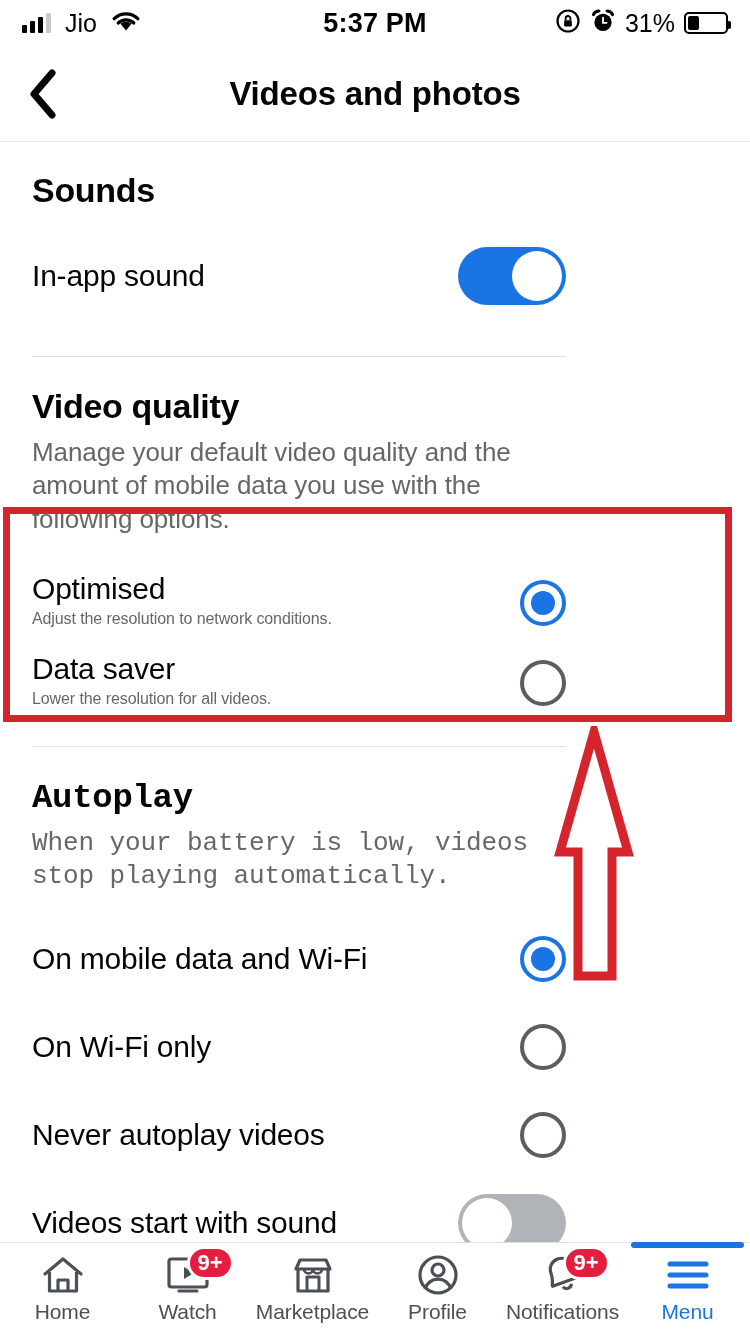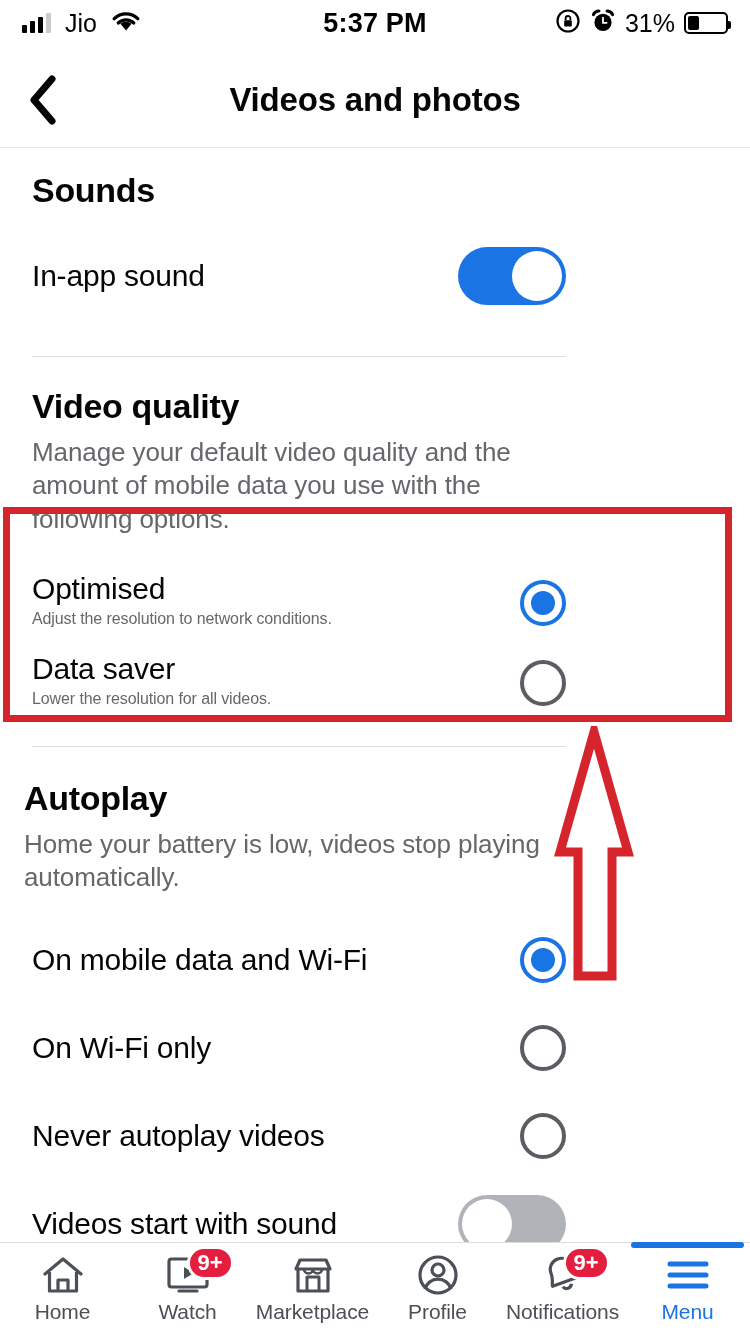--- a/index.html
+++ b/index.html
@@ -42,21 +42,21 @@
     padding: 2px;
   }
   .batt::after {
     content: ""; position: absolute; right: -5px; top: 7px;
     width: 3px; height: 8px; background: #000; border-radius: 0 2px 2px 0;
   }
   .batt span { display: block; height: 100%; width: 31%; background: #000; border-radius: 2px; }
 
   
   .navbar {
-    position: absolute; top: 52px; left: 0;
+    position: absolute; top: 46px; left: 0;
     width: 750px; height: 96px;
     display: flex; align-items: center;
     border-bottom: 1px solid #e4e6eb;
   }
   .back-btn {
     width: 86px; height: 96px;
     display: flex; align-items: center; justify-content: center;
   }
   .back-btn svg { display: block; }
   .nav-title {
@@ -244,23 +244,23 @@
         <div class="opt-text">
           <div class="opt-title">Data saver</div>
           <div class="opt-desc">Lower the resolution for all videos.</div>
         </div>
         <div class="radio off" style="margin-top:8px;"></div>
       </div>
     </div>
 
     <div class="divider" style="margin-top:38px;"></div>
 
-    <div style="padding:32px 32px 0 24px;">
+    <div style="padding:32px 32px 0 32px;font-family:Liberation Mono, monospace;">
       <div class="section-title">Autoplay</div>
-      <div class="section-sub" style="margin-top:10px;max-width:660px;">Home your battery is low, videos stop playing automatically.</div>
+      <div class="section-sub" style="margin-top:10px;max-width:660px;">When your battery is low, videos stop playing automatically.</div>
     </div>
 
     <div style="margin-top:22px;">
       <div class="row" style="height:88px;">
         <div class="row-label row-grow">On mobile data and Wi-Fi</div>
         <div class="radio on"></div>
       </div>
       <div class="row" style="height:88px;">
         <div class="row-label row-grow">On Wi-Fi only</div>
         <div class="radio off"></div>

